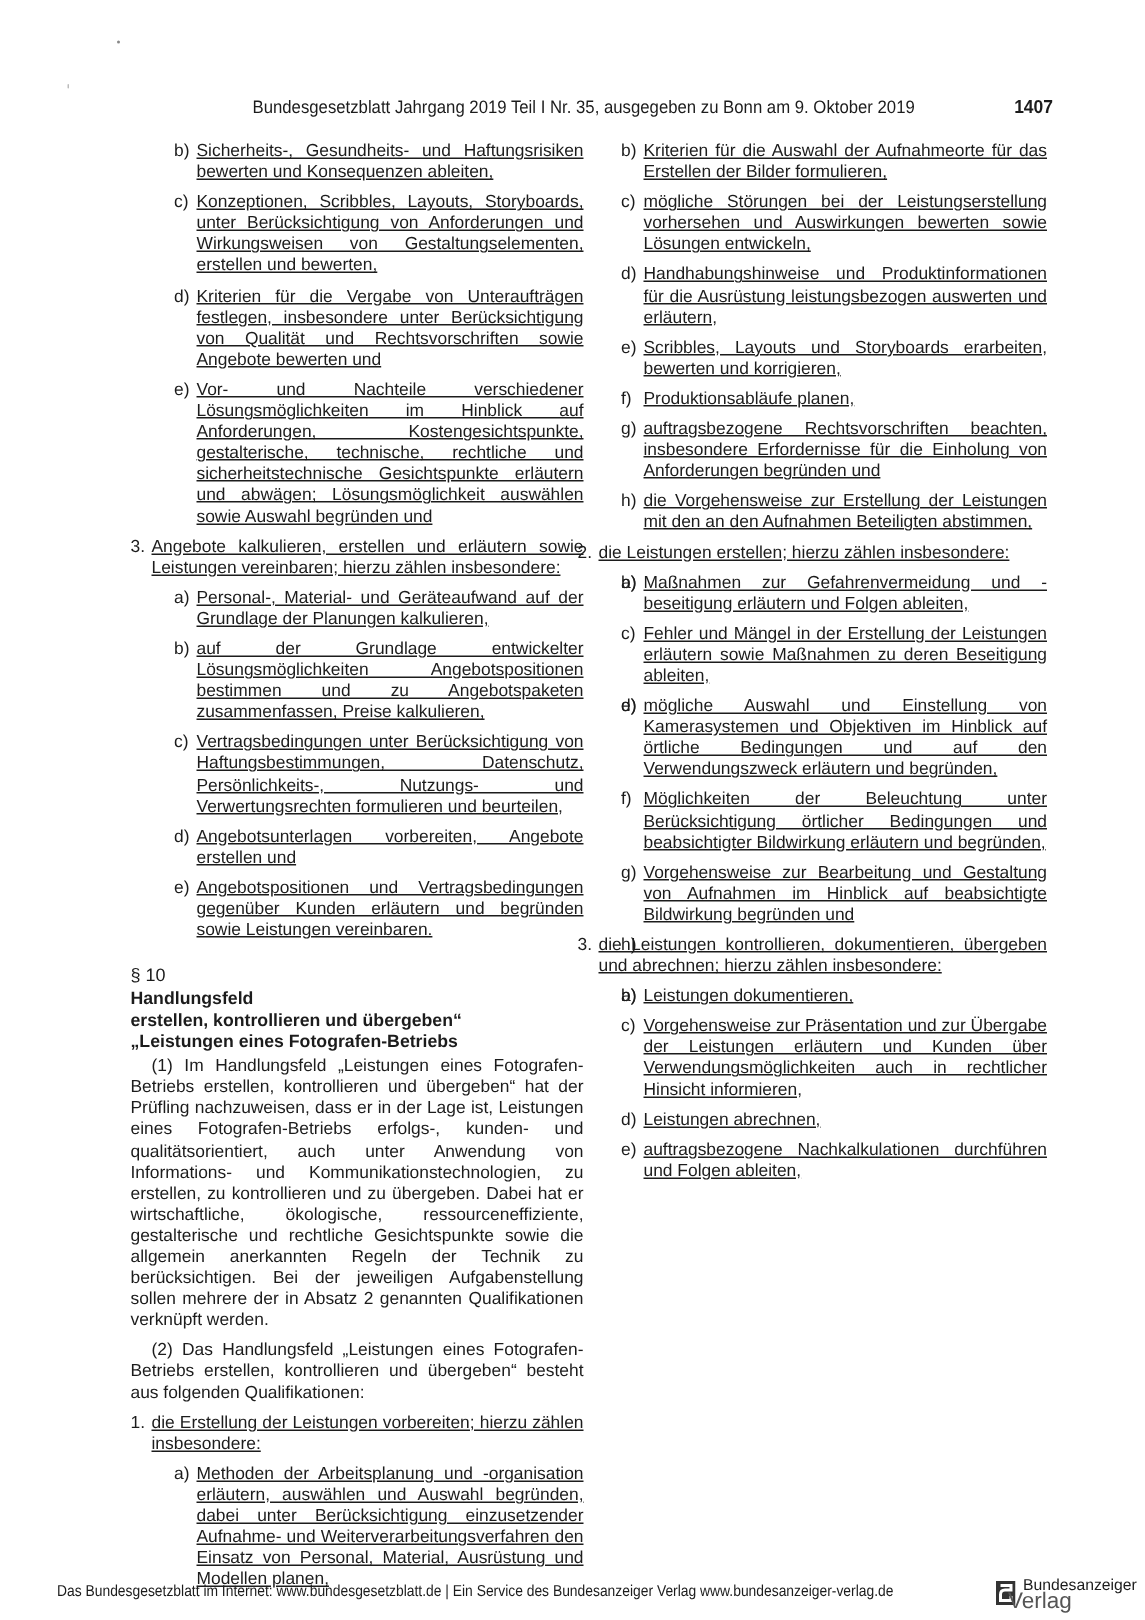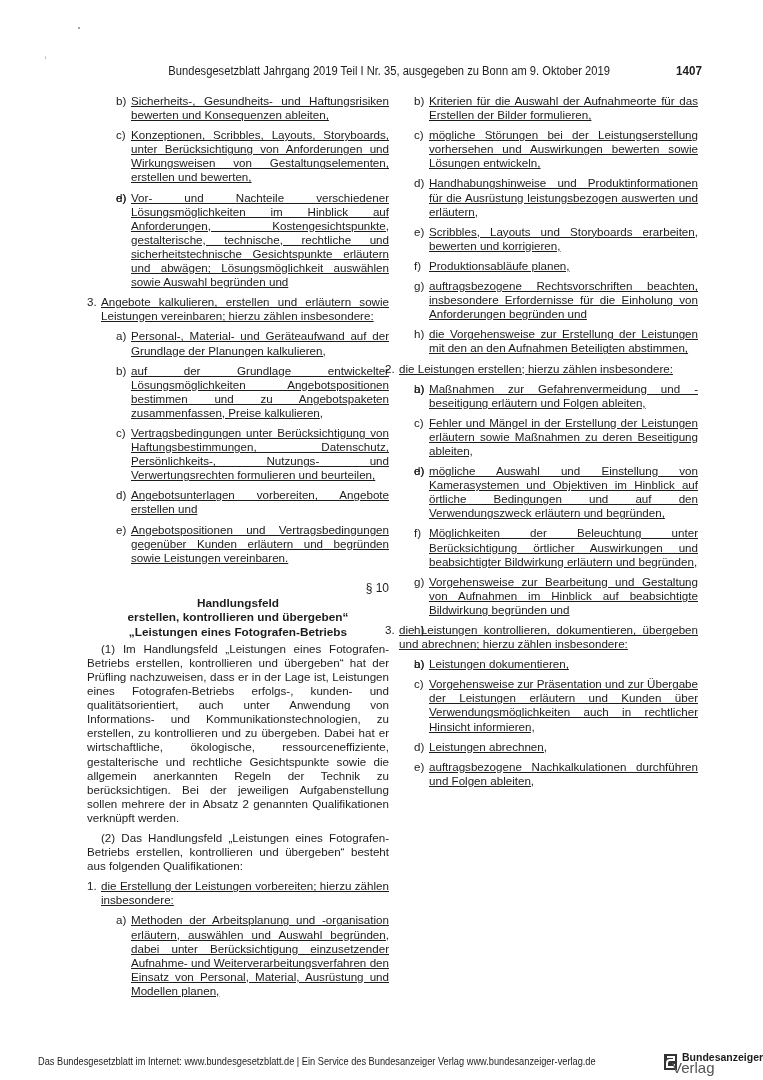--- a/index.html
+++ b/index.html
@@ -19,33 +19,33 @@
   }
   .col.left { left: 87px; width: 302px; }
   .col.right { left: 385px; width: 313px; }
   .item { position: relative; margin-bottom: 6px; }
   .item .lbl { position: absolute; left: 0; top: 0; }
   .item .txt { display: block; text-decoration: underline; }
   .lvl1 { padding-left: 14px; }
   .lvl1 > .lbl { left: 0; }
   .lvl2 { padding-left: 44px; }
   .lvl2 > .lbl { left: 29px; }
-  .section-num { text-align: right; margin-top: 16px; margin-bottom: 1px; font-size: 12px; }
-  .section-title { text-align: center; font-weight: bold; font-size: 11.8px; line-height: 14.3px; margin-bottom: 3px; }
+  .section-num { text-align: left; margin-top: 16px; margin-bottom: 1px; font-size: 12px; }
+  .section-title { text-align: left; font-weight: bold; font-size: 11.8px; line-height: 14.3px; margin-bottom: 3px; }
   .para { text-indent: 14px; margin-bottom: 6px; }
   .footer {
     position: absolute; top: 1053px; left: 0; width: 707px; height: 20px;
   }
   .footer .ftext {
     position: absolute; left: 38px; top: 2px; font-size: 10.5px; white-space: nowrap;
     transform: scaleX(0.88); transform-origin: 0 0;
   }
   .logo { position: absolute; left: 664px; top: 0; width: 90px; height: 22px; }
   .logo .mark { position: absolute; left: 0; top: 1px; width: 13px; height: 16px; }
-  .logo .name { position: absolute; left: 18px; top: -1px; font-size: 10.5px; font-weight: bold; line-height: 11px; }
+  .logo .name { position: absolute; left: 18px; top: -1px; font-size: 10.5px; font-weight: normal; line-height: 11px; }
   .logo .sub { position: absolute; left: 8px; top: 10px; font-size: 15px; color: #555; line-height: 10px; }
   .speck { position: absolute; width: 2px; height: 2px; background: #888; border-radius: 1px; }
 </style>
 </head>
 <body>
 
 <div class="speck" style="left:78px;top:27px;"></div>
 <div class="speck" style="left:45px;top:56px;width:1px;height:3px;background:#bbb;"></div>
 
 <div class="header">
@@ -57,20 +57,21 @@
   <div class="item lvl2">
     <span class="lbl">b)</span>
     <span class="txt">Sicherheits-, Gesundheits- und Haftungsrisiken bewerten und Konsequenzen ableiten,</span>
   </div>
   <div class="item lvl2">
     <span class="lbl">c)</span>
     <span class="txt">Konzeptionen, Scribbles, Layouts, Storyboards, unter Berücksichtigung von Anforderungen und Wirkungsweisen von Gestaltungselementen, erstellen und bewerten,</span>
   </div>
   <div class="item lvl2">
     <span class="lbl">d)</span>
+    <span class="txt">Kriterien für die Vergabe von Unteraufträgen festlegen, insbesondere unter Berücksichtigung von Qualität und Rechtsvorschriften sowie Angebote bewerten und</span>
   </div>
   <div class="item lvl2">
     <span class="lbl">e)</span>
     <span class="txt">Vor- und Nachteile verschiedener Lösungsmöglichkeiten im Hinblick auf Anforderungen, Kostengesichtspunkte, gestalterische, technische, rechtliche und sicherheitstechnische Gesichtspunkte erläutern und abwägen; Lösungsmöglichkeit auswählen sowie Auswahl begründen und</span>
   </div>
 
   <div class="item lvl1">
     <span class="lbl">3.</span>
     <span class="txt">Angebote kalkulieren, erstellen und erläutern sowie Leistungen vereinbaren; hierzu zählen insbesondere:</span>
   </div>
@@ -162,21 +163,21 @@
   </div>
   <div class="item lvl2">
     <span class="lbl">d)</span>
   </div>
   <div class="item lvl2">
     <span class="lbl">e)</span>
     <span class="txt">mögliche Auswahl und Einstellung von Kamerasystemen und Objektiven im Hinblick auf örtliche Bedingungen und auf den Verwendungszweck erläutern und begründen,</span>
   </div>
   <div class="item lvl2">
     <span class="lbl">f)</span>
-    <span class="txt">Möglichkeiten der Beleuchtung unter Berücksichtigung örtlicher Auswirkungen und beabsichtigter Bildwirkung erläutern und begründen,</span>
+    <span class="txt">Möglichkeiten der Beleuchtung unter Berücksichtigung örtlicher Bedingungen und beabsichtigter Bildwirkung erläutern und begründen,</span>
   </div>
   <div class="item lvl2">
     <span class="lbl">g)</span>
     <span class="txt">Vorgehensweise zur Bearbeitung und Gestaltung von Aufnahmen im Hinblick auf beabsichtigte Bildwirkung begründen und</span>
   </div>
   <div class="item lvl2">
     <span class="lbl">h)</span>
   </div>
 
   <div class="item lvl1">

